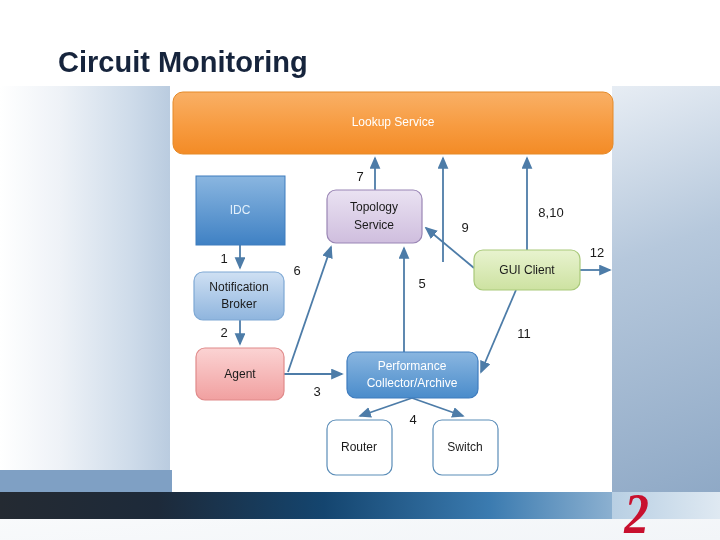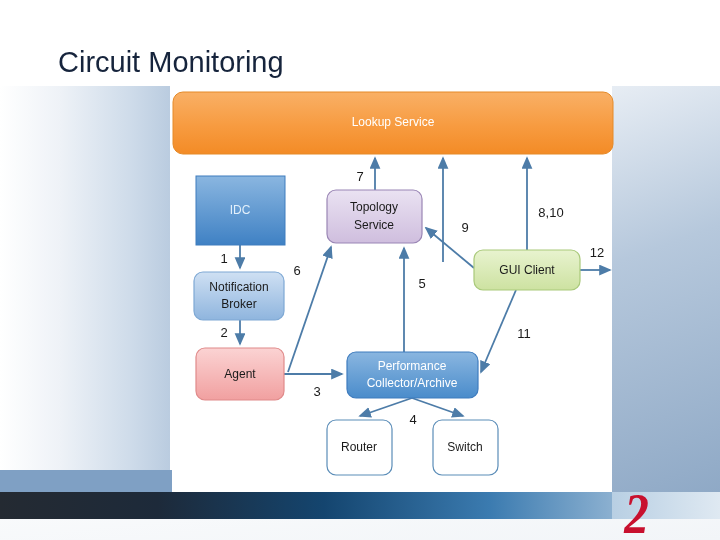--- a/index.html
+++ b/index.html
@@ -35,21 +35,21 @@
     position: absolute;
     left: 170px; top: 86px;
     width: 442px; height: 406px;
     background: #ffffff;
   }
   
   .slide-title {
     position: absolute;
     left: 58px; top: 46px;
     font-size: 29px;
-    font-weight: normal;
+    font-weight: bold;
     color: #16243c;
     letter-spacing: 0px;
     white-space: nowrap;
   }
   
   .bottom-lightbar {
     position: absolute;
     left: 0; top: 470px;
     width: 172px; height: 22px;
     background: #7fa0c4;

